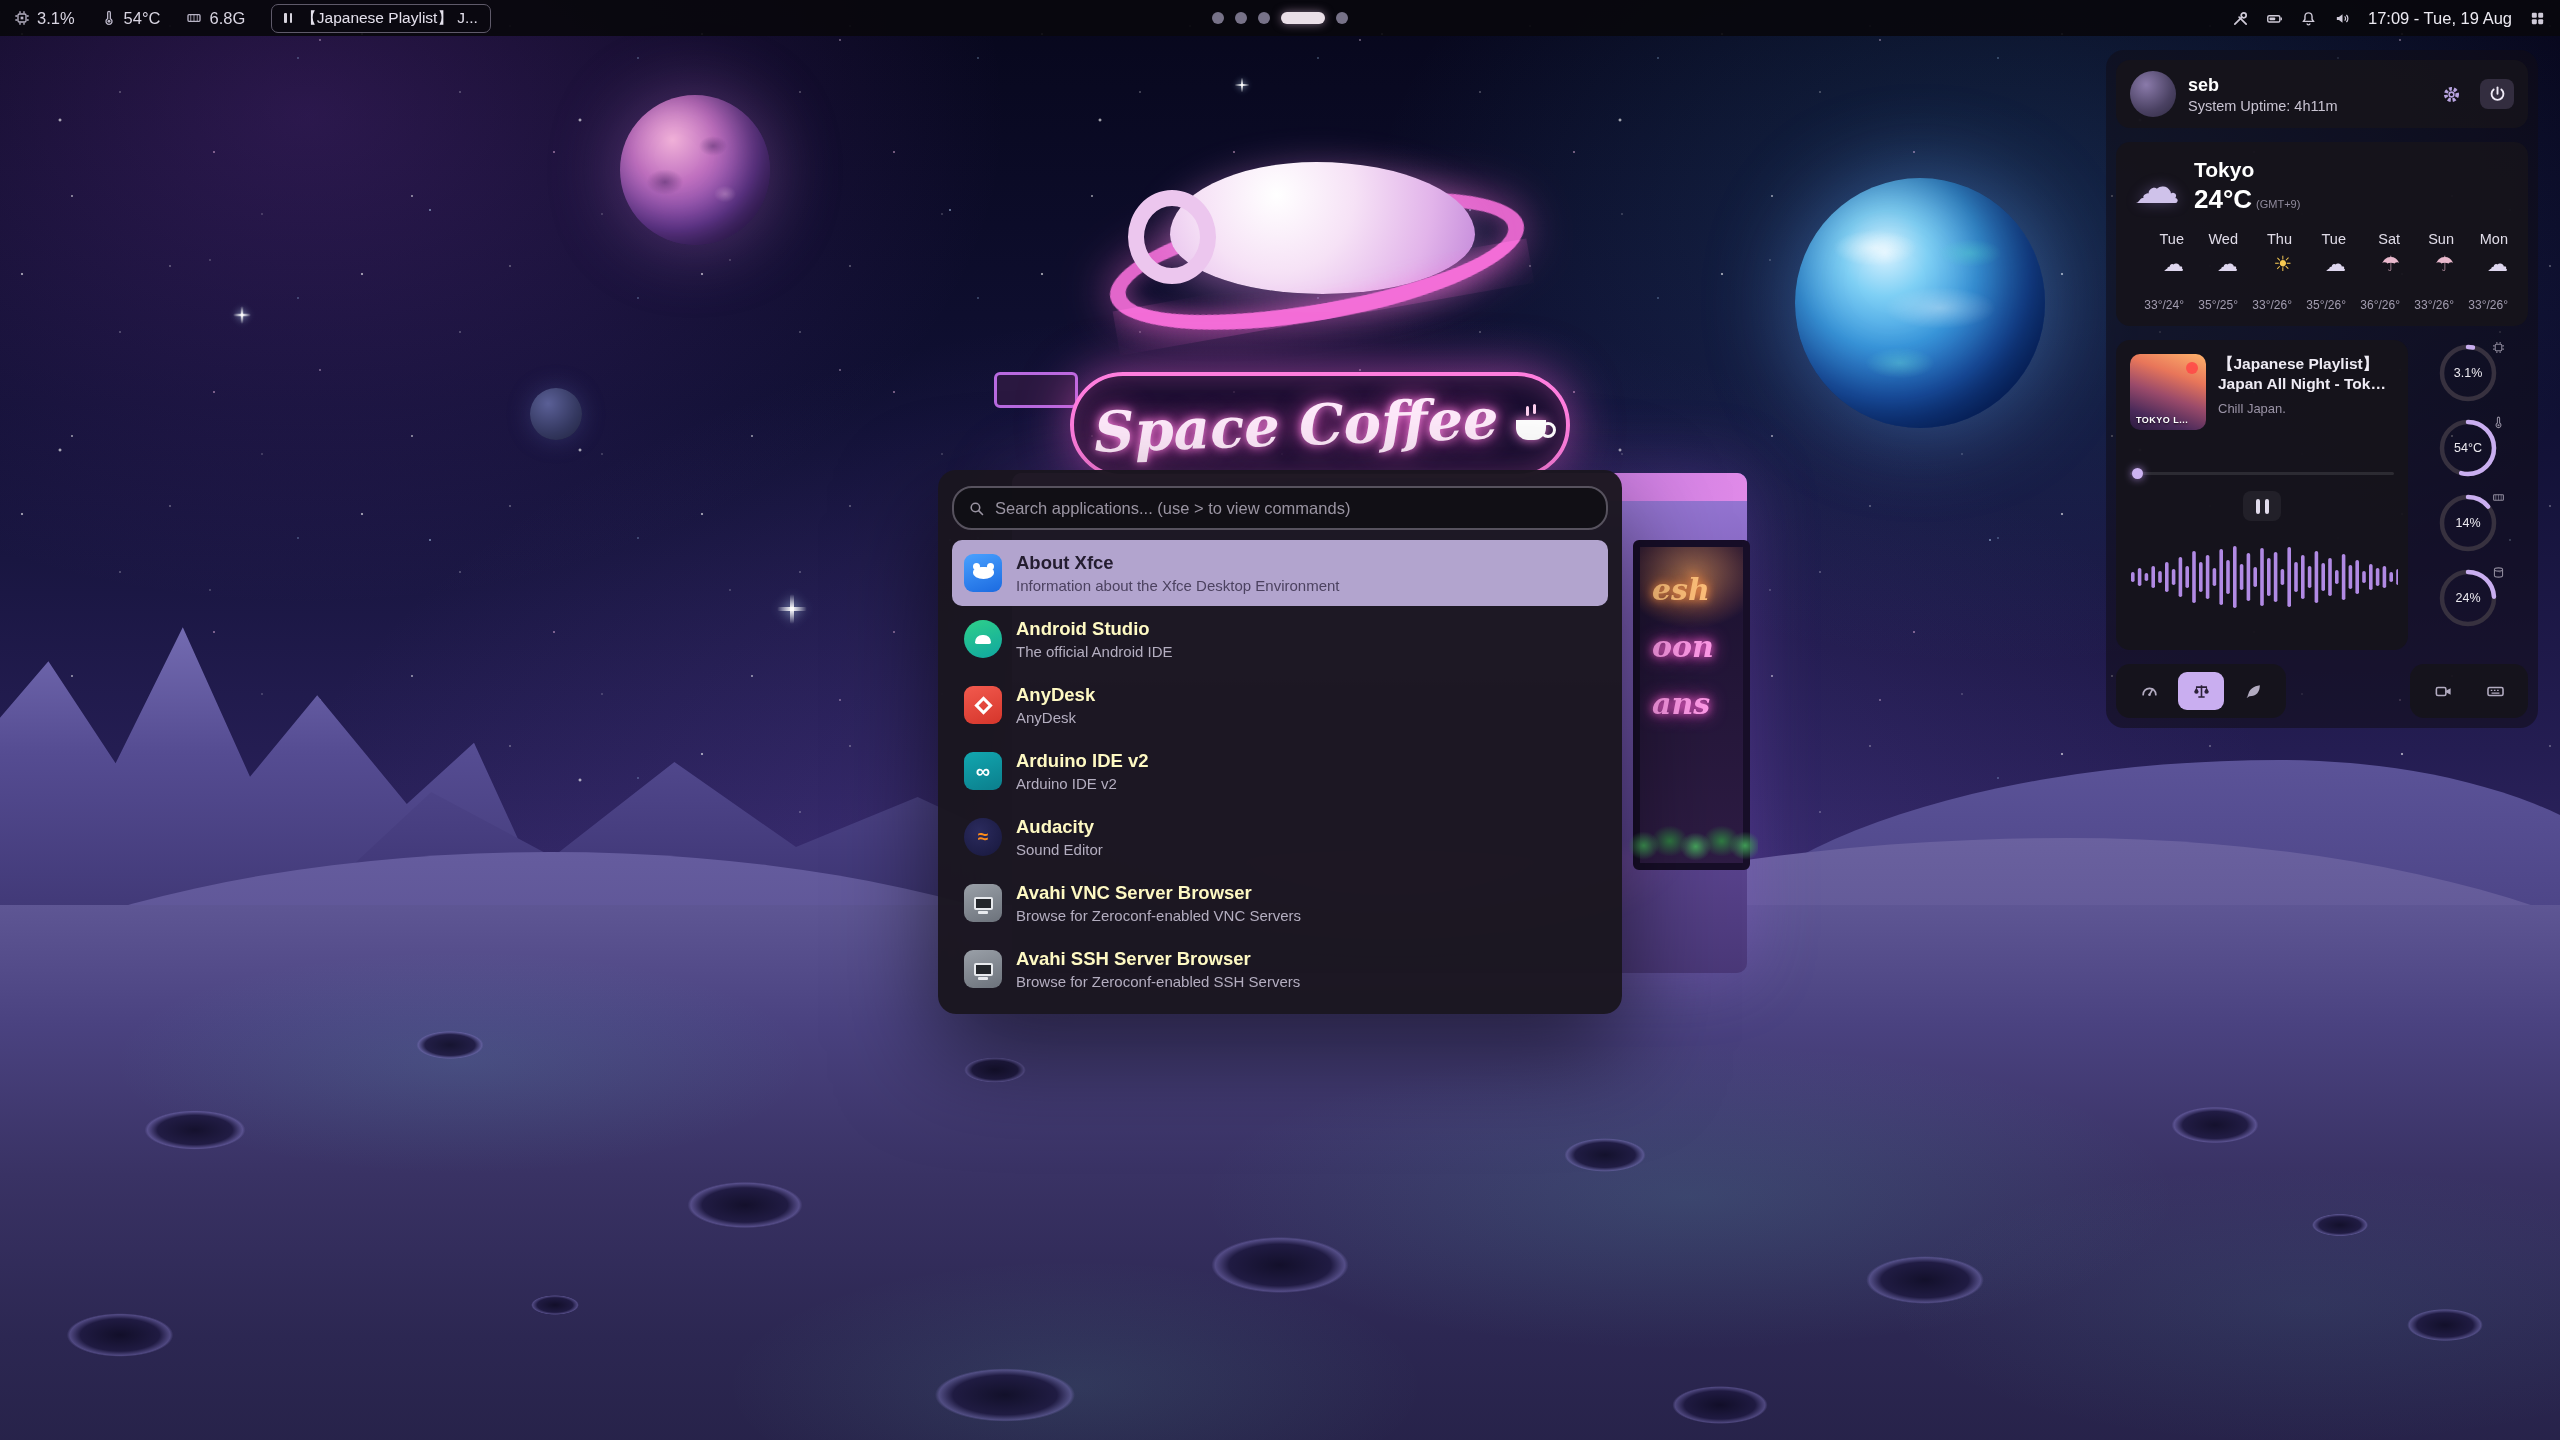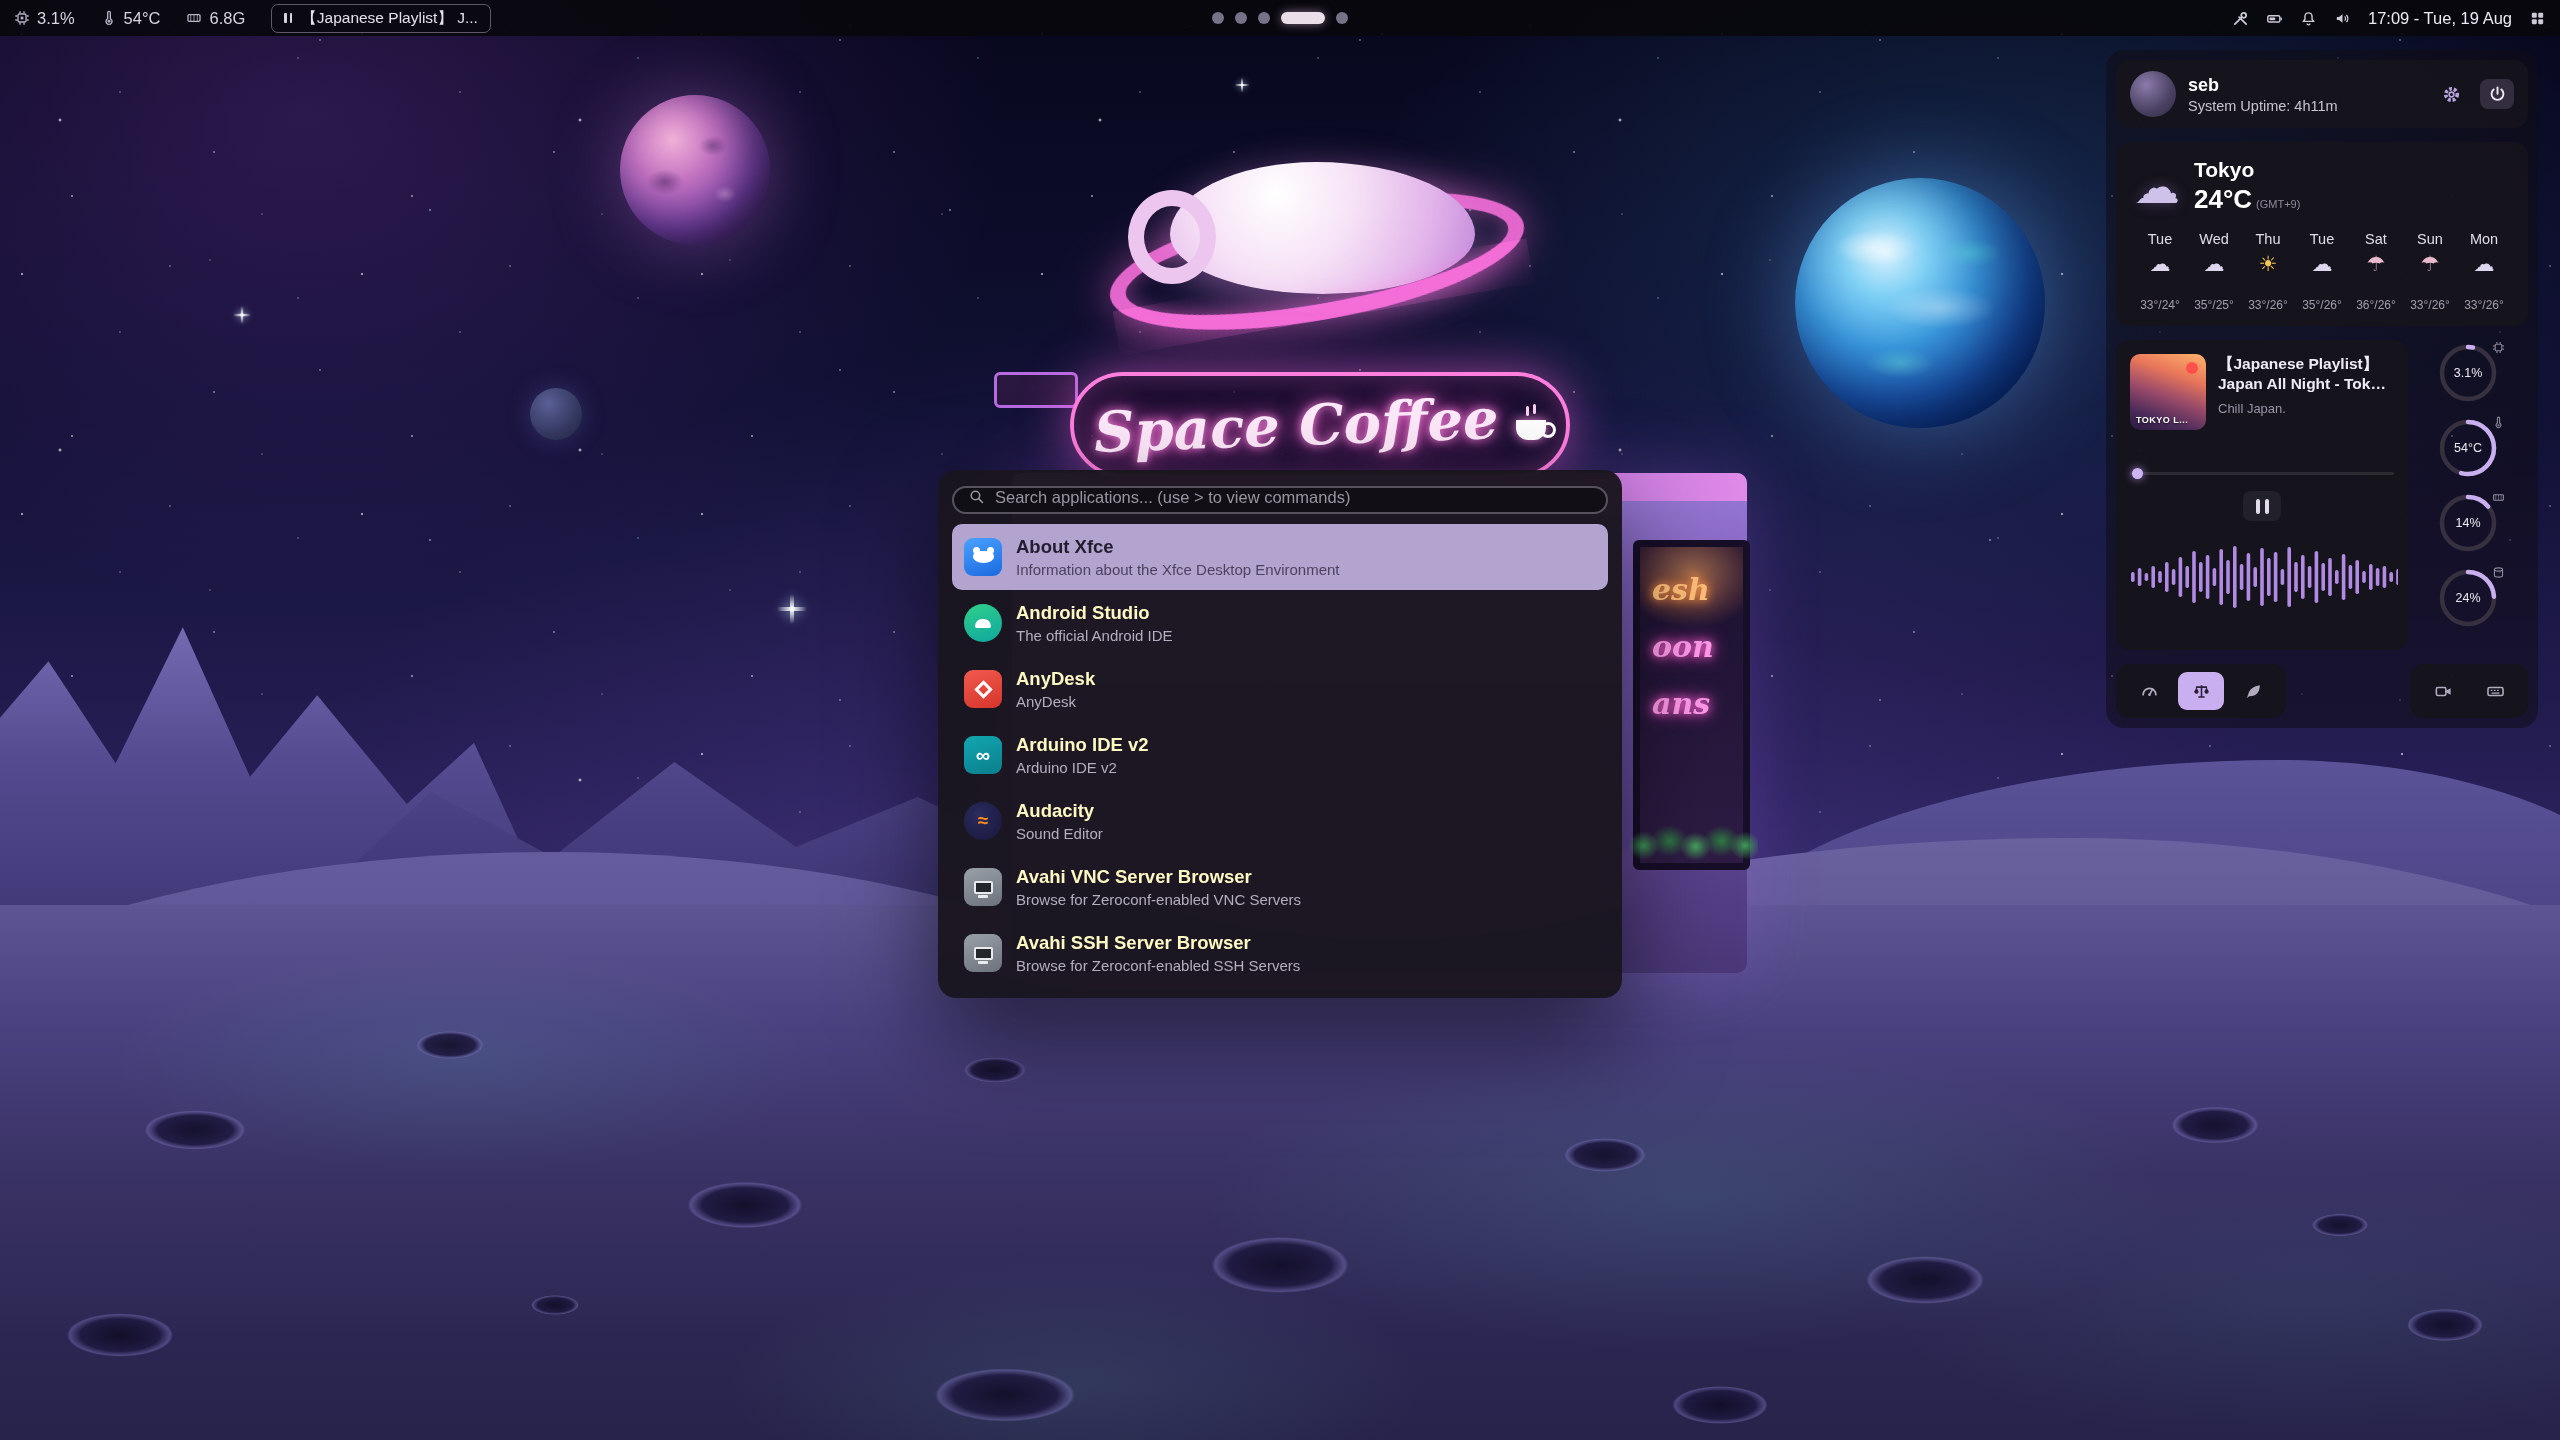--- a/index.html
+++ b/index.html
@@ -107,21 +107,21 @@
 .pp i{display:block;width:2.5px;height:10px;background:#d8d4de;border-radius:1px}
 .tb-center{position:absolute;left:50%;top:0;height:100%;transform:translateX(-50%);display:flex;align-items:center;gap:11px}
 .ws-dot{width:12px;height:12px;border-radius:50%;background:#777288}
 .ws-dot.active{width:44px;border-radius:7px;background:#eadfe8;box-shadow:0 0 10px rgba(240,200,240,.5)}
 .tb-right{margin-left:auto;display:flex;align-items:center;gap:17px}
 .tb-right svg{width:17px;height:17px;color:#cfcad8}
 .clock{font-size:16.5px;color:#eceaf2;white-space:nowrap}
 
 
 .launcher{position:absolute;left:938px;top:470px;width:684px;background:rgba(26,22,31,.97);border-radius:18px;padding:16px 14px 12px;box-shadow:0 40px 100px rgba(0,0,0,.55);z-index:10}
-.searchbox{height:28px;border:2px solid #57525e;border-radius:20px;background:rgba(16,14,20,.9);display:flex;align-items:flex-start;padding:0 14px;gap:10px;color:#9a94a2}
+.searchbox{height:44px;border:2px solid #57525e;border-radius:20px;background:rgba(16,14,20,.9);display:flex;align-items:center;padding:0 14px;gap:10px;color:#9a94a2}
 .searchbox svg{width:17px;height:17px;flex-shrink:0}
 .searchbox input{flex:1;background:none;border:none;outline:none;color:#d6d1de;font-size:16.5px;font-family:inherit}
 .searchbox input::placeholder{color:#9a94a2}
 .apps{margin-top:10px}
 .app{height:66px;display:flex;align-items:center;gap:14px;padding:0 12px;border-radius:10px}
 .app.selected{background:#b2a4ce}
 .tile{width:38px;height:38px;border-radius:9px;display:flex;align-items:center;justify-content:center;flex-shrink:0;font-weight:bold}
 .tile.round{border-radius:50%}
 .t-xfce{background:linear-gradient(160deg,#49a1ff,#1b6ae0)}
 .t-android{background:linear-gradient(160deg,#2fd08a,#0fa6a0)}
@@ -153,21 +153,21 @@
 .icon-btn{display:flex;align-items:center;justify-content:center;width:34px;height:30px;border-radius:8px;color:#b8a4e0}
 .icon-btn.boxed{background:#332d3f;color:#efeaf6}
 .icon-btn svg{width:19px;height:19px}
 .weather-card{margin-top:14px;padding:16px 18px 14px}
 .w-head{display:flex;align-items:center;gap:14px}
 .w-cloud{font-family:"DejaVu Sans",sans-serif;font-size:46px;line-height:1;color:#cfc2ea;text-shadow:0 0 14px rgba(170,140,230,.35)}
 .w-city{font-size:21px;font-weight:bold;color:#fff}
 .w-temp{font-size:26px;font-weight:bold;color:#fff;margin-top:2px}
 .w-tz{font-size:11px;font-weight:normal;color:#8f8a9c;margin-left:4px}
 .forecast{display:flex;justify-content:space-between;margin-top:16px;padding:0 2px}
-.fc{text-align:center;width:48px}
+.fc{text-align:right;width:48px}
 .fc-day{font-size:14.5px;color:#e0dce8}
 .fc-ic{font-family:"DejaVu Sans",sans-serif;font-size:21px;line-height:1.3;margin-top:4px}
 .fc-ic.cloud{color:#ded6ee}
 .fc-ic.sun{color:#f6c952}
 .fc-ic.rain{color:#e9b9cd}
 .fc-t{font-size:12px;color:#a39db0;margin-top:20px;white-space:nowrap}
 .media-row{margin-top:14px;display:flex}
 .media-card{width:292px;height:310px;padding:14px;position:relative}
 .m-top{display:flex}
 .art{width:76px;height:76px;border-radius:10px;flex-shrink:0;position:relative;overflow:hidden;background:linear-gradient(200deg,#ffb36b 0%,#e8765a 30%,#9a4a6a 55%,#4a2a5a 80%,#2a1a3e 100%)}

